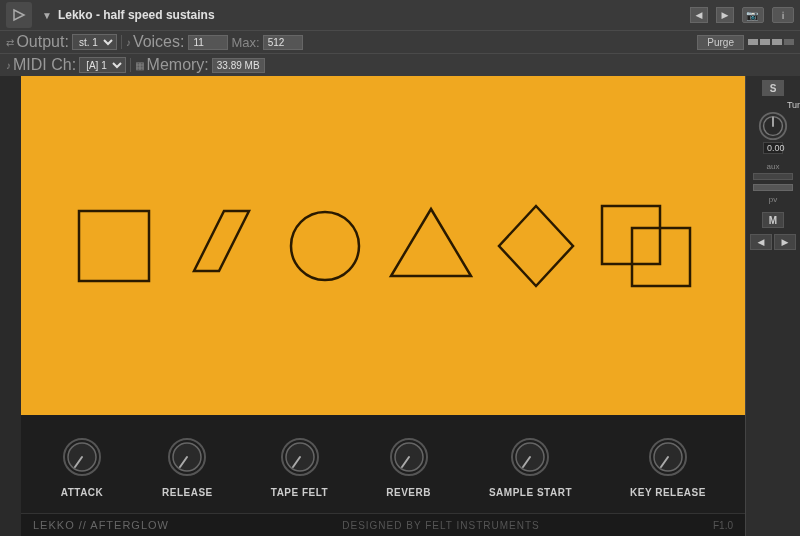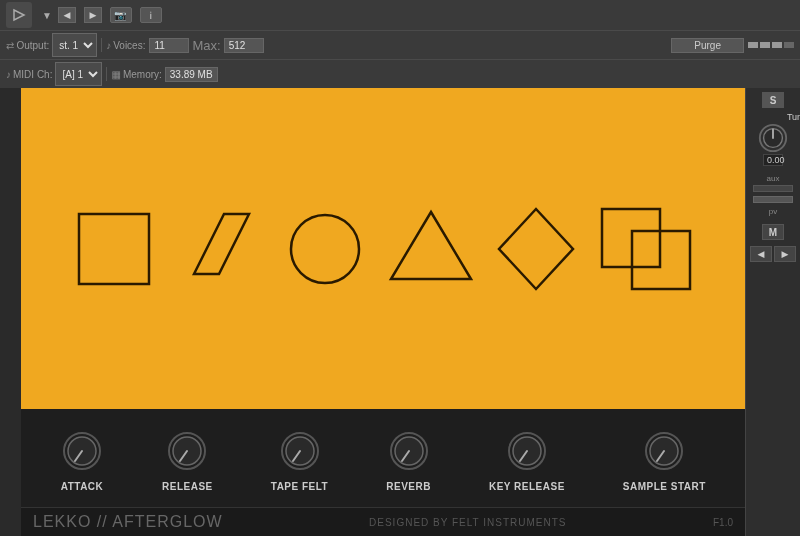--- a/index.html
+++ b/index.html
@@ -60,38 +60,38 @@
       font-size: 10px;
       cursor: pointer;
       display: flex;
       align-items: center;
       justify-content: center;
       border-radius: 2px;
     }
 
     .field-label {
       color: #999;
-      font-size: 10px;
+      font-size: 16px;
     }
 
     .field-value {
       background: #555;
       border: 1px solid #666;
       color: #e0e0e0;
       font-size: 10px;
       padding: 1px 4px;
       min-width: 40px;
     }
 
     .purge-btn {
       background: #555;
       border: 1px solid #666;
       color: #ccc;
       font-size: 10px;
-      padding: 1px 22px;
+      padding: 1px 9px;
       cursor: pointer;
     }
 
     
     .main-body {
       display: flex;
       flex: 1;
       overflow: hidden;
     }
 
@@ -169,21 +169,21 @@
       border-top: 1px solid #333;
       padding: 5px 12px;
       display: flex;
       justify-content: space-between;
       align-items: center;
       flex-shrink: 0;
     }
 
     .footer-left {
       color: #666;
-      font-size: 16px;
+      font-size: 11px;
       letter-spacing: 1px;
     }
 
     .footer-center {
       color: #555;
       font-size: 10px;
       letter-spacing: 1px;
     }
 
     .footer-right {
@@ -275,21 +275,21 @@
       background: #555;
       margin: 0 4px;
     }
 
     select.field-select {
       background: #4a4a4a;
       border: 1px solid #666;
       color: #e0e0e0;
       font-size: 10px;
       padding: 1px 2px;
-      height: 24px;
+      height: 16px;
     }
 
     .memory-bar {
       display: flex;
       gap: 2px;
       align-items: center;
     }
 
     .mem-seg {
       width: 10px;
@@ -310,20 +310,21 @@
     <div class="h-row">
       <div class="logo-area">
         <div style="width:26px;height:26px;background:#4a4a4a;border-radius:3px;display:flex;align-items:center;justify-content:center;">
           <svg width="18" height="18" viewBox="0 0 18 18">
             <path d="M4 4 L14 9 L4 14 Z" stroke="#aaa" stroke-width="1.5" fill="none"></path>
           </svg>
         </div>
       </div>
       <div class="expand-arrow">▼</div>
       <span style="width:6px"></span>
+      <span class="instrument-title">Lekko - half speed sustains</span>
       <div class="header-right">
         <button class="nav-btn">◀</button>
         <button class="nav-btn">▶</button>
         <button class="icon-btn">📷</button>
         <button class="icon-btn">ℹ</button>
       </div>
     </div>
 
     <div class="h-row">
       <span style="font-size:10px;color:#888;margin-right:2px">⇄</span>
@@ -453,32 +454,32 @@
         </div>
 
         <div class="knob-control">
           <div class="knob">
             <svg width="44" height="44" viewBox="0 0 44 44">
               <circle cx="22" cy="22" r="18" fill="none" stroke="#555" stroke-width="2"></circle>
               <circle cx="22" cy="22" r="14" fill="#2a2a2a" stroke="#666" stroke-width="1.5"></circle>
               <line x1="22" y1="22" x2="15" y2="32" stroke="#aaa" stroke-width="2" stroke-linecap="round"></line>
             </svg>
           </div>
-          <span class="knob-label">KEY RELEASE</span>
+          <span class="knob-label">SAMPLE START</span>
         </div>
 
         <div class="knob-control">
           <div class="knob">
             <svg width="44" height="44" viewBox="0 0 44 44">
               <circle cx="22" cy="22" r="18" fill="none" stroke="#555" stroke-width="2"></circle>
               <circle cx="22" cy="22" r="14" fill="#2a2a2a" stroke="#666" stroke-width="1.5"></circle>
               <line x1="22" y1="22" x2="15" y2="32" stroke="#aaa" stroke-width="2" stroke-linecap="round"></line>
             </svg>
           </div>
-          <span class="knob-label">SAMPLE START</span>
+          <span class="knob-label">KEY RELEASE</span>
         </div>
 
       </div>
 
       <div class="footer-bar">
         <span class="footer-left">LEKKO // AFTERGLOW</span>
         <span class="footer-center">DESIGNED BY FELT INSTRUMENTS</span>
         <span class="footer-right">F1.0</span>
       </div>
 

